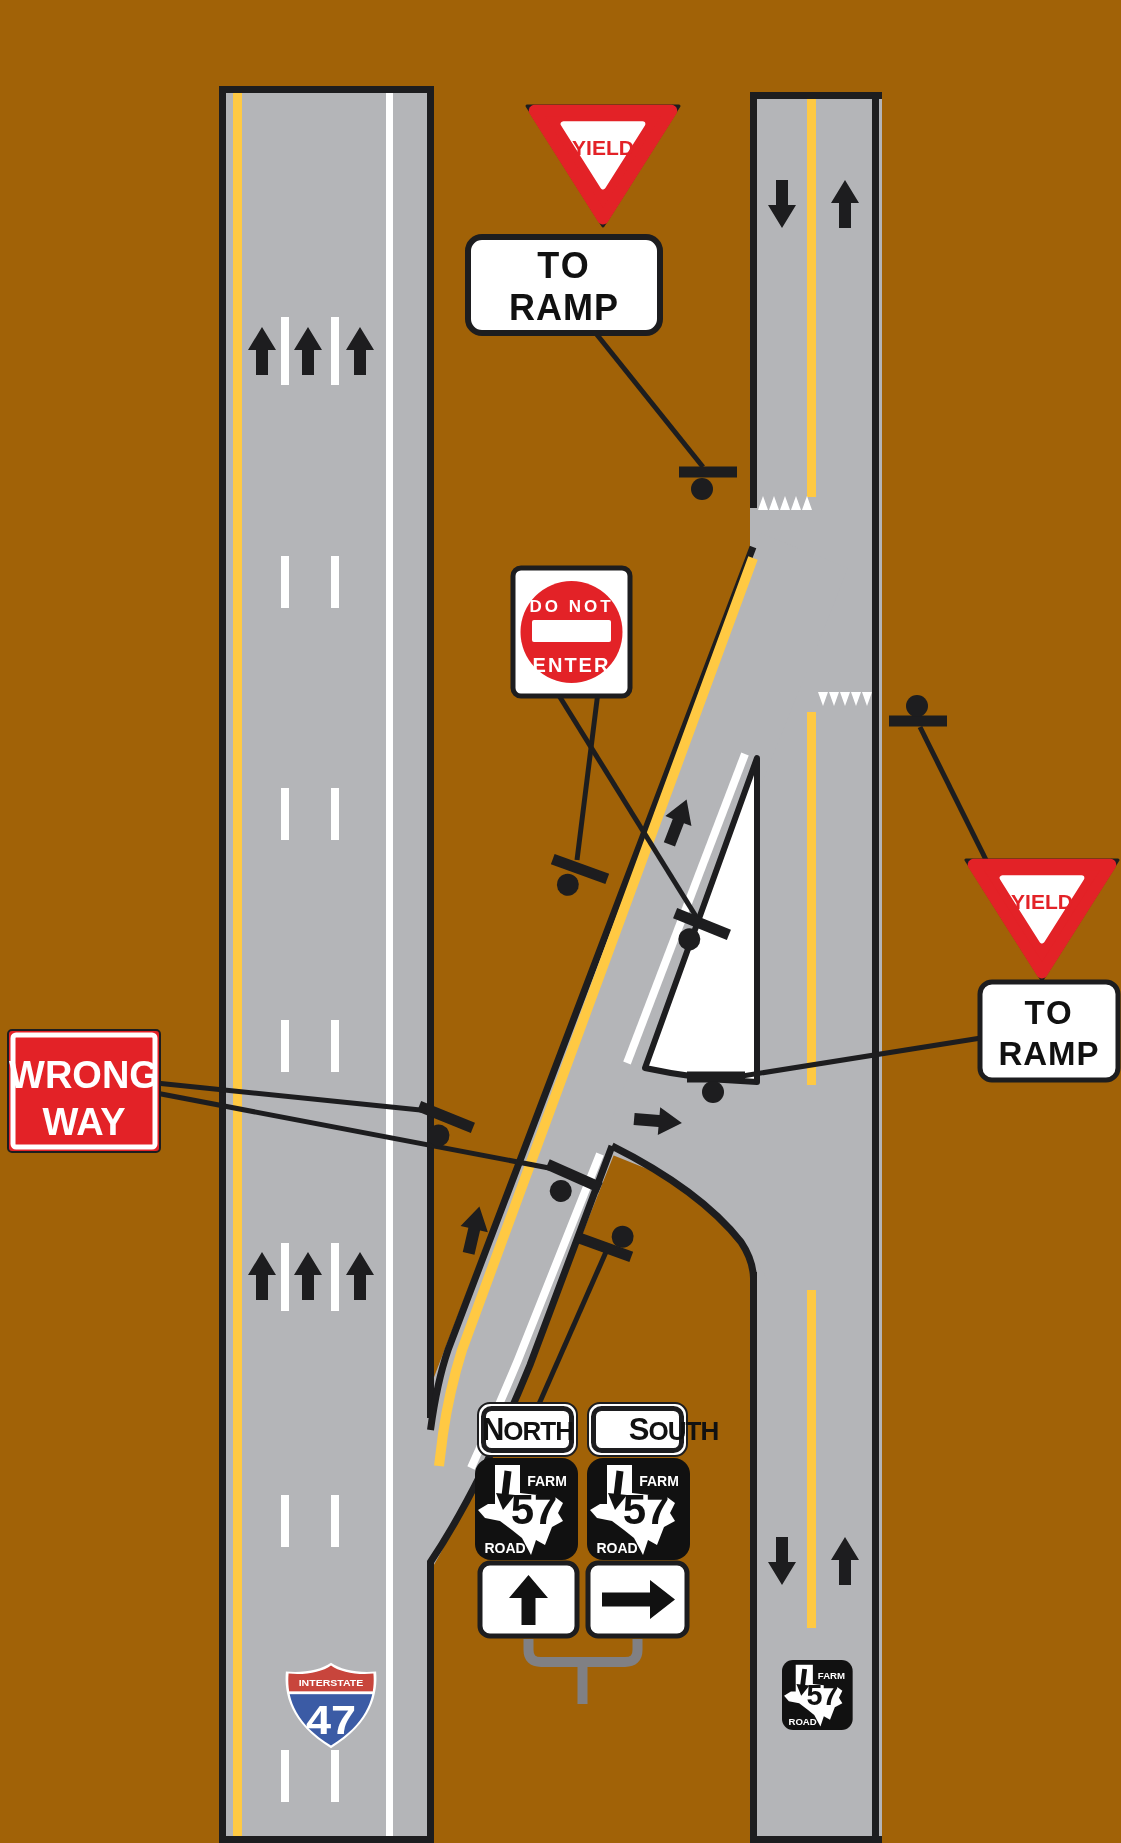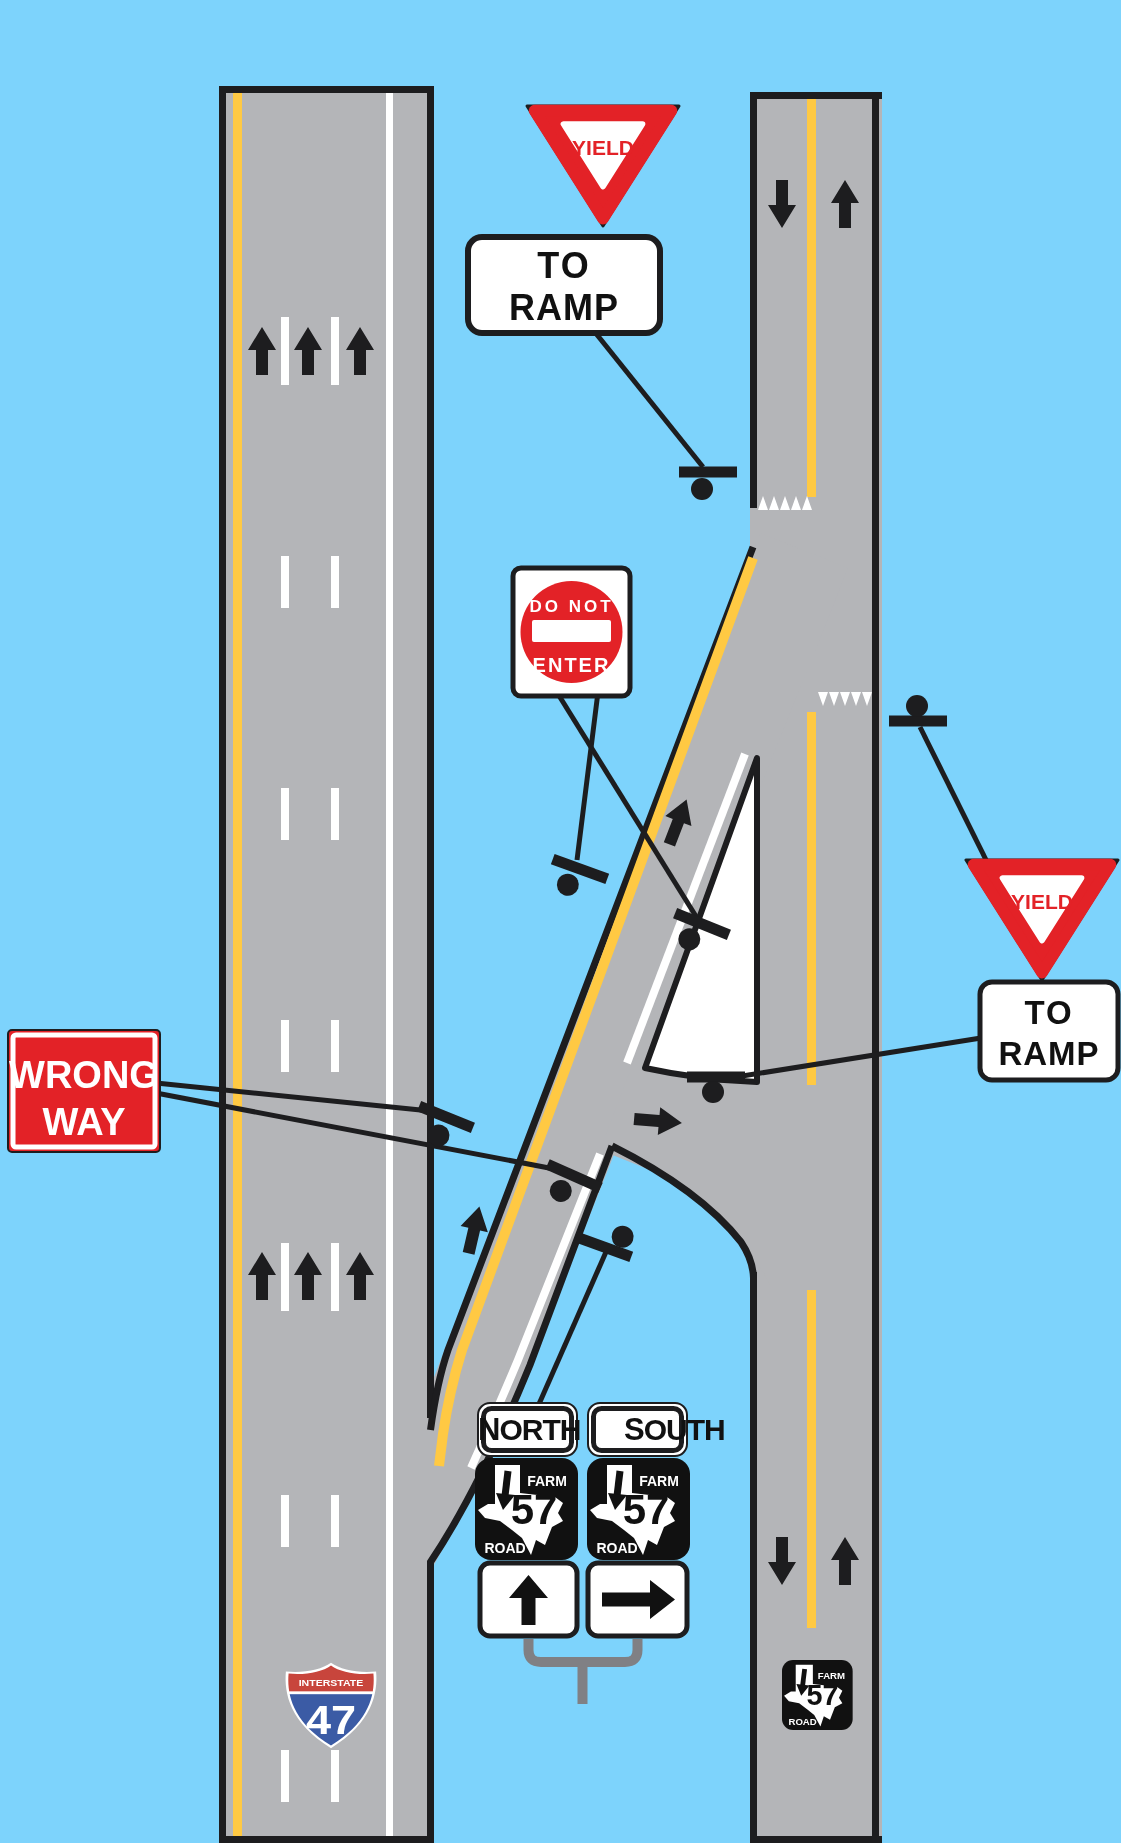--- a/index.html
+++ b/index.html
@@ -1,21 +1,21 @@
 <!DOCTYPE html>
 <html style="--road-gray: #b4b5b8; --edge-black: #1d1d1f; --lane-yellow: #ffc943; --sign-red: #e32227; --interstate-red: #c8453c; --interstate-blue: #3b5ba5; --bracket-gray: #808084;"><head>
 <meta charset="utf-8">
 <style>
   html,body{margin:0;padding:0;background:#fff;}
-  .canvas{position:relative;width:1121px;height:1843px;background:#7dd3fc;overflow:hidden;
+  .canvas{position:relative;width:1121px;height:1843px;background:#a16207;overflow:hidden;
           font-family:"Liberation Sans",sans-serif;}
   .canvas svg{position:absolute;top:0;left:0;}
   text{font-family:"Liberation Sans",sans-serif;font-weight:bold;}
   .plaque-label{position:absolute;width:99px;height:42px;text-align:center;line-height:42px;
-    font-weight:bold;font-size:30px;letter-spacing:-1px;color:#111;}
+    font-weight:bold;font-size:26px;letter-spacing:-1px;color:#111;}
   .plaque-label::first-letter{font-size:31px;}
   .road{fill:var(--road-gray);}
   .edge{stroke:var(--edge-black);stroke-width:7;fill:none;}
   .yline{fill:var(--lane-yellow);}
   .wline{fill:#fff;}
   .wstroke{stroke:#fff;stroke-width:8;fill:none;}
   .ystroke{stroke:var(--lane-yellow);stroke-width:10;fill:none;}
   .leader{stroke:var(--edge-black);stroke-width:5;fill:none;}
   .postbar{fill:var(--edge-black);}
   .arrow{fill:var(--edge-black);}

